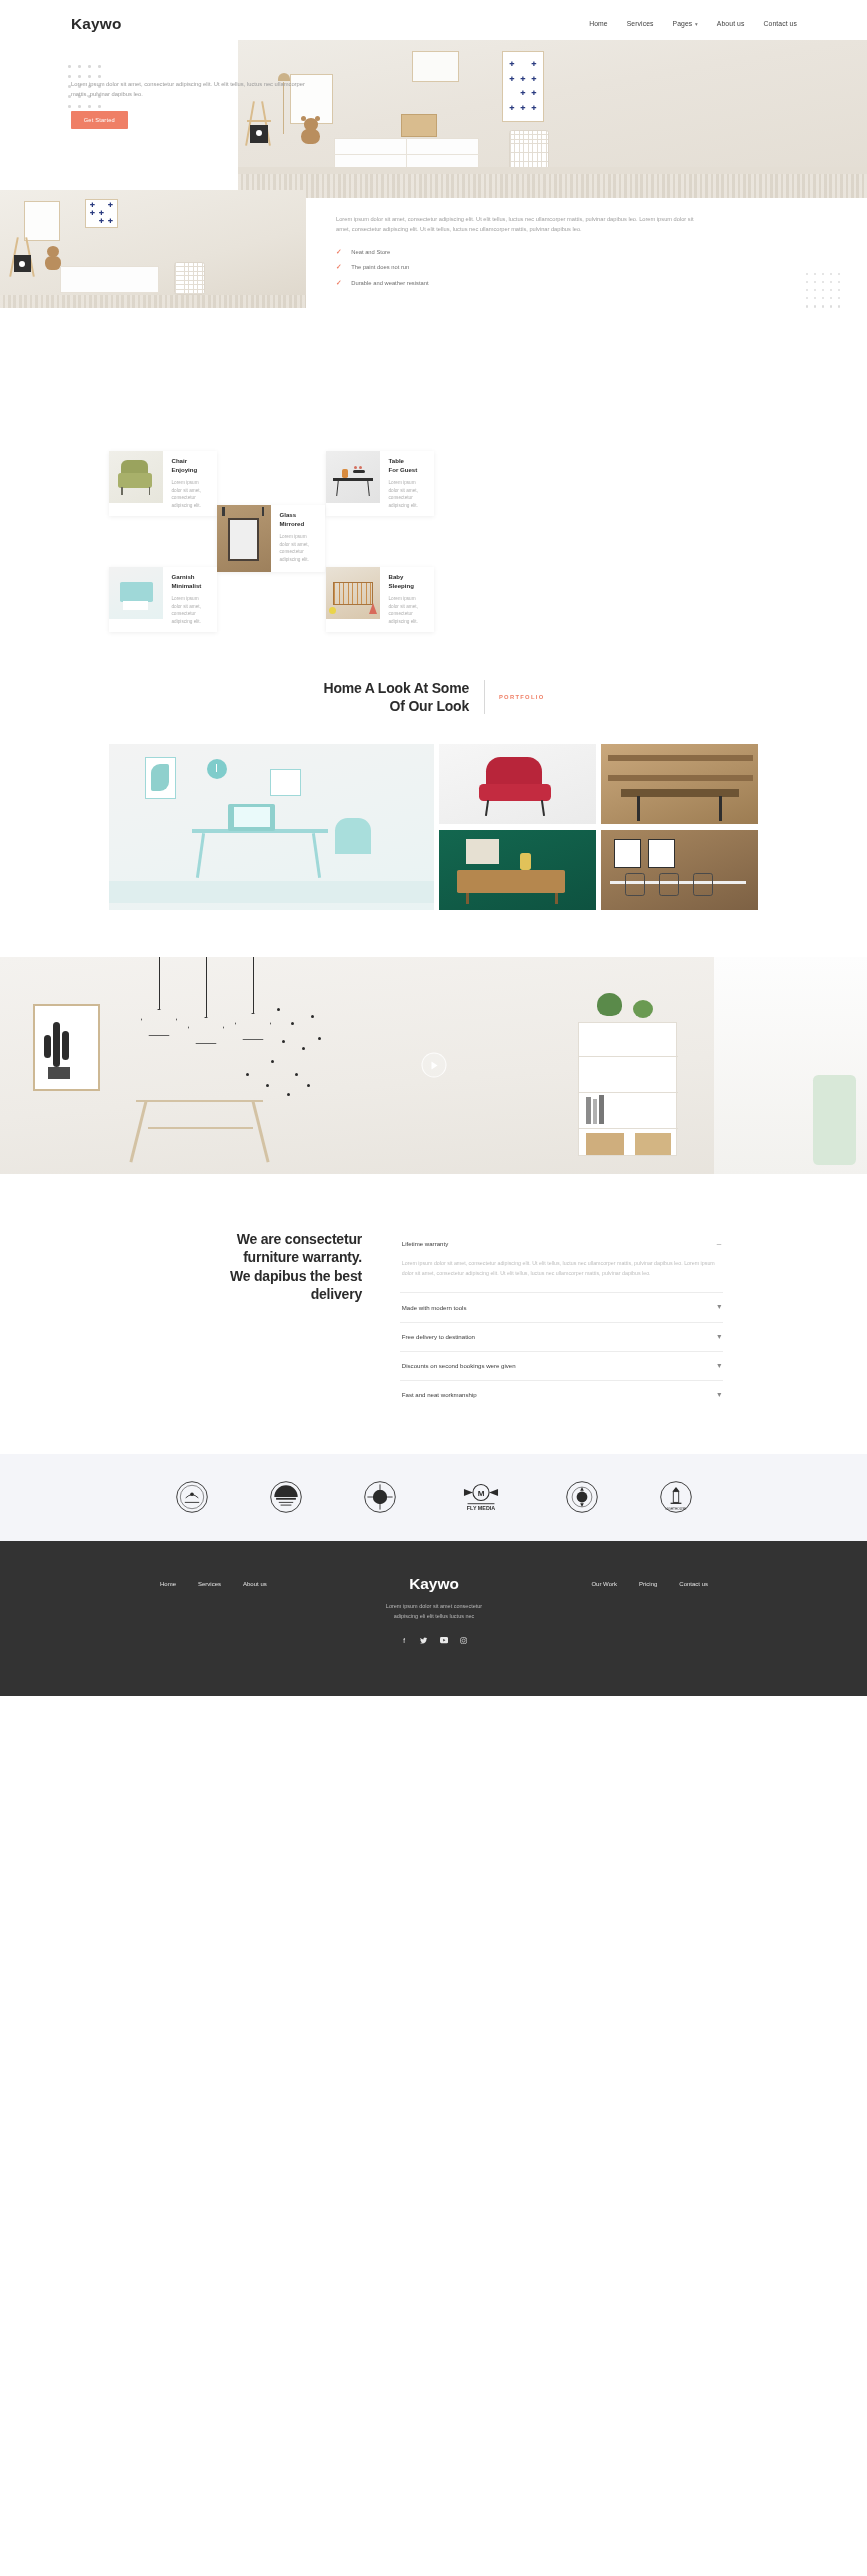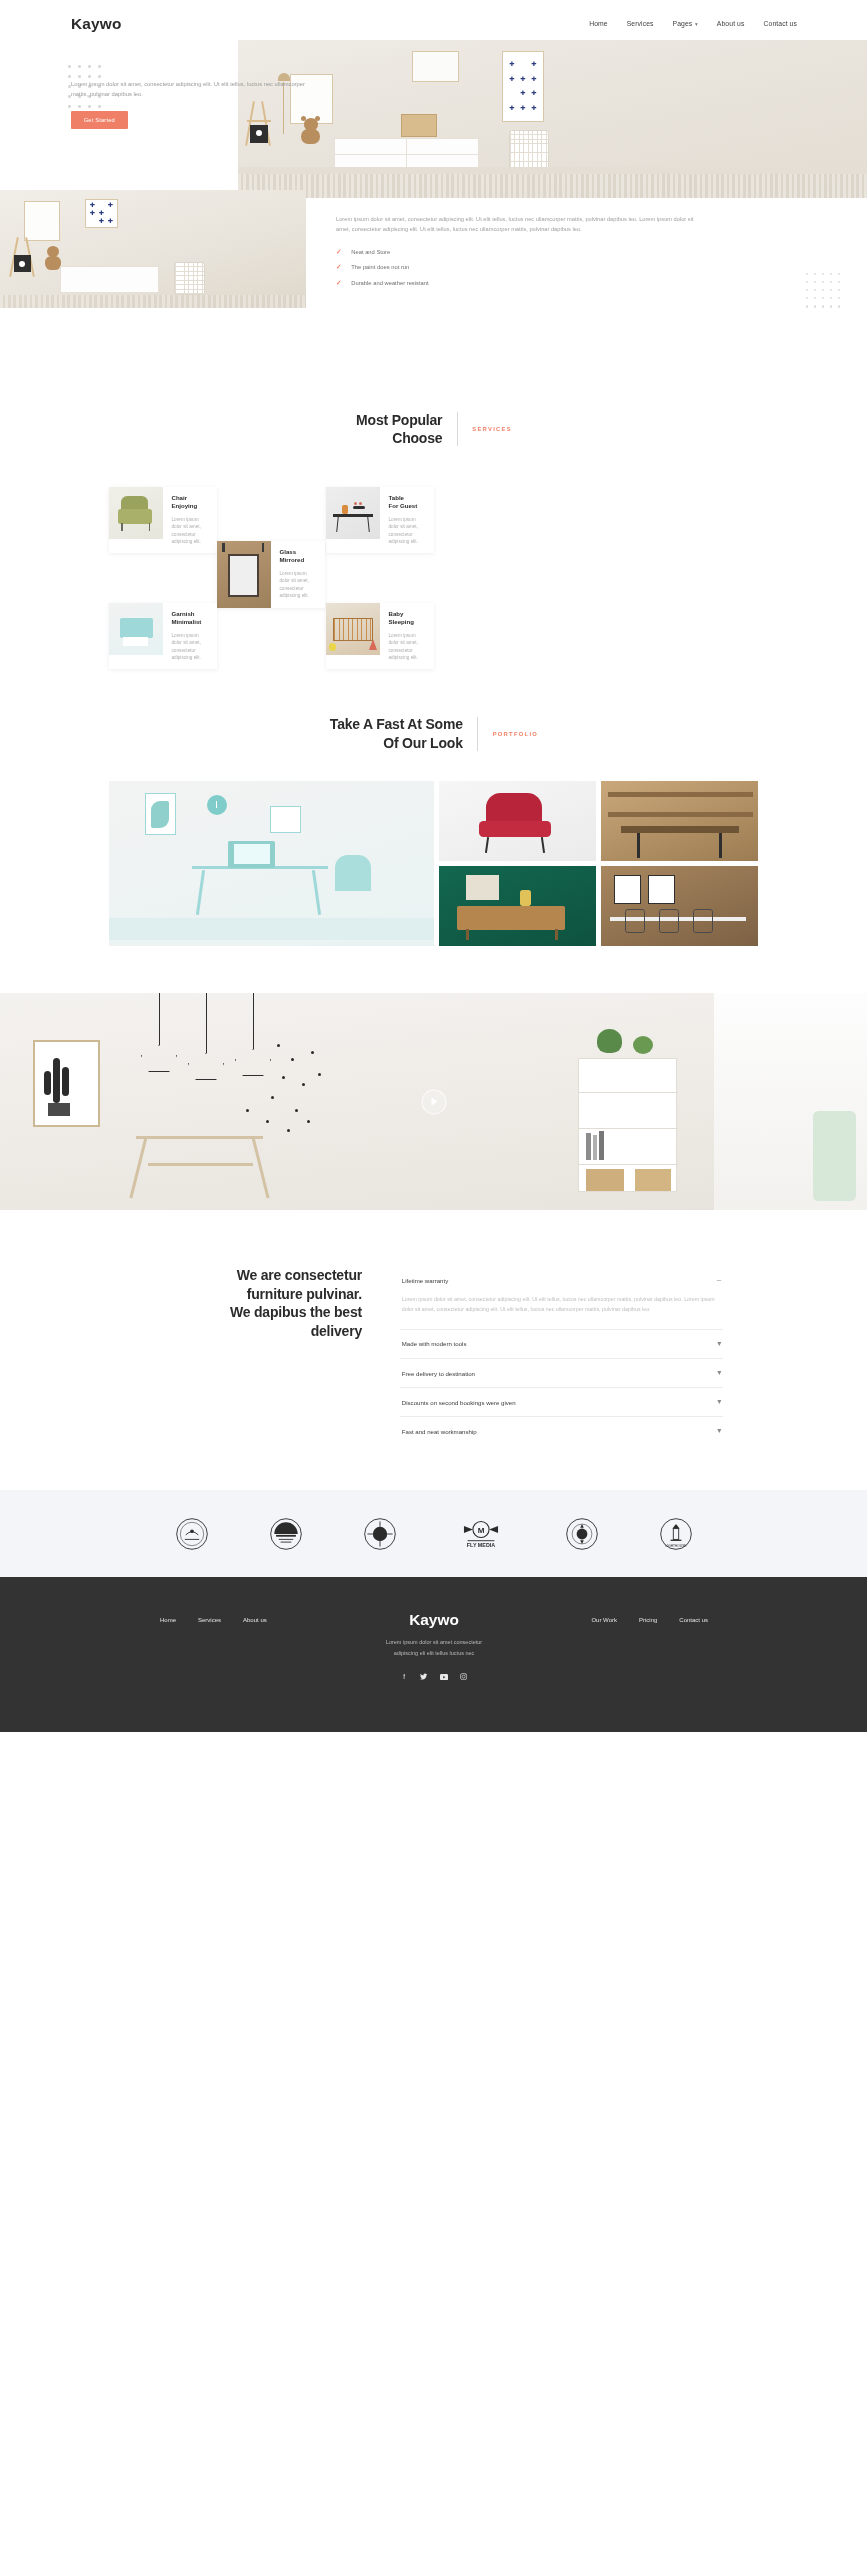--- a/index.html
+++ b/index.html
@@ -278,28 +278,20 @@
         <i></i>
         <i></i>
         <i></i>
         <i></i>
         <i></i>
         <i></i>
     </div>
   </div>
 
   <div class="services">
-    <div class="sec-head">
-      <h2>
-        <span>Most Popular</span><br>
-        <span>Choose</span>
-      </h2>
-      <div class="sec-rule"></div>
-      <div class="sec-tag">SERVICES</div>
-    </div>
 
     <div class="svc-grid">
 
       <div class="svc-card" style="left:0; top:11px;">
         <div class="svc-thumb" style="background:linear-gradient(150deg,#f0efe9,#e7e6dc);position:relative;">
           <div style="position:absolute;left:12.7px;top:9px;width:27px;height:27px;background:#9aa35e;border-radius:6.3px 6.3px 1.8px 1.8px;"></div>
           <div style="position:absolute;left:9px;top:22px;width:34px;height:14.5px;background:#a8b06a;border-radius:2.7px;"></div>
           <div style="position:absolute;left:12.7px;top:36px;width:1.8px;height:8.1px;background:#6b6b5f;"></div>
           <div style="position:absolute;left:40px;top:36px;width:1.8px;height:8.1px;background:#6b6b5f;"></div>
         </div>
@@ -358,21 +350,21 @@
           <h4><span>Baby</span><br><span>Sleeping</span></h4>
           <p>Lorem ipsum dolor sit amet, consectetur adipiscing elit.</p>
         </div>
       </div>
     </div>
   </div>
 
   <div class="portfolio">
     <div class="sec-head">
       <h2>
-        <span>Take A Fast At Some</span><br>
+        <span>Home A Look At Some</span><br>
         <span>Of Our Look</span>
       </h2>
       <div class="sec-rule"></div>
       <div class="sec-tag">PORTFOLIO</div>
     </div>
 
     <div class="pf-grid">
       <div class="pf-item" style="grid-row:1 / span 2; background:linear-gradient(165deg,#f3f3f3,#e9f3f3);">
         <div style="position:absolute;left:36px;top:12.7px;width:31px;height:42px;background:#fff;border:1.8px solid #9fd8d8;"></div>
         <div style="position:absolute;left:42px;top:20px;width:18px;height:27px;background:#8fd0cd;border-radius:9px 1.8px 9px 1.8px;"></div>
@@ -471,21 +463,21 @@
 
     <div class="play-btn">
       <div class="play-tri"></div>
     </div>
   </div>
 
   <div class="faq">
     <div class="faq-left">
       <h2>
         <span>We are consectetur</span><br>
-        <span>furniture pulvinar.</span><br>
+        <span>furniture warranty.</span><br>
         <span>We dapibus the best</span><br>
         <span>delivery</span>
       </h2>
     </div>
     <div class="faq-right">
       <div class="acc-item">
         <div class="acc-head">
           <h5>Lifetime warranty</h5>
           <span class="acc-sign">–</span>
         </div>

